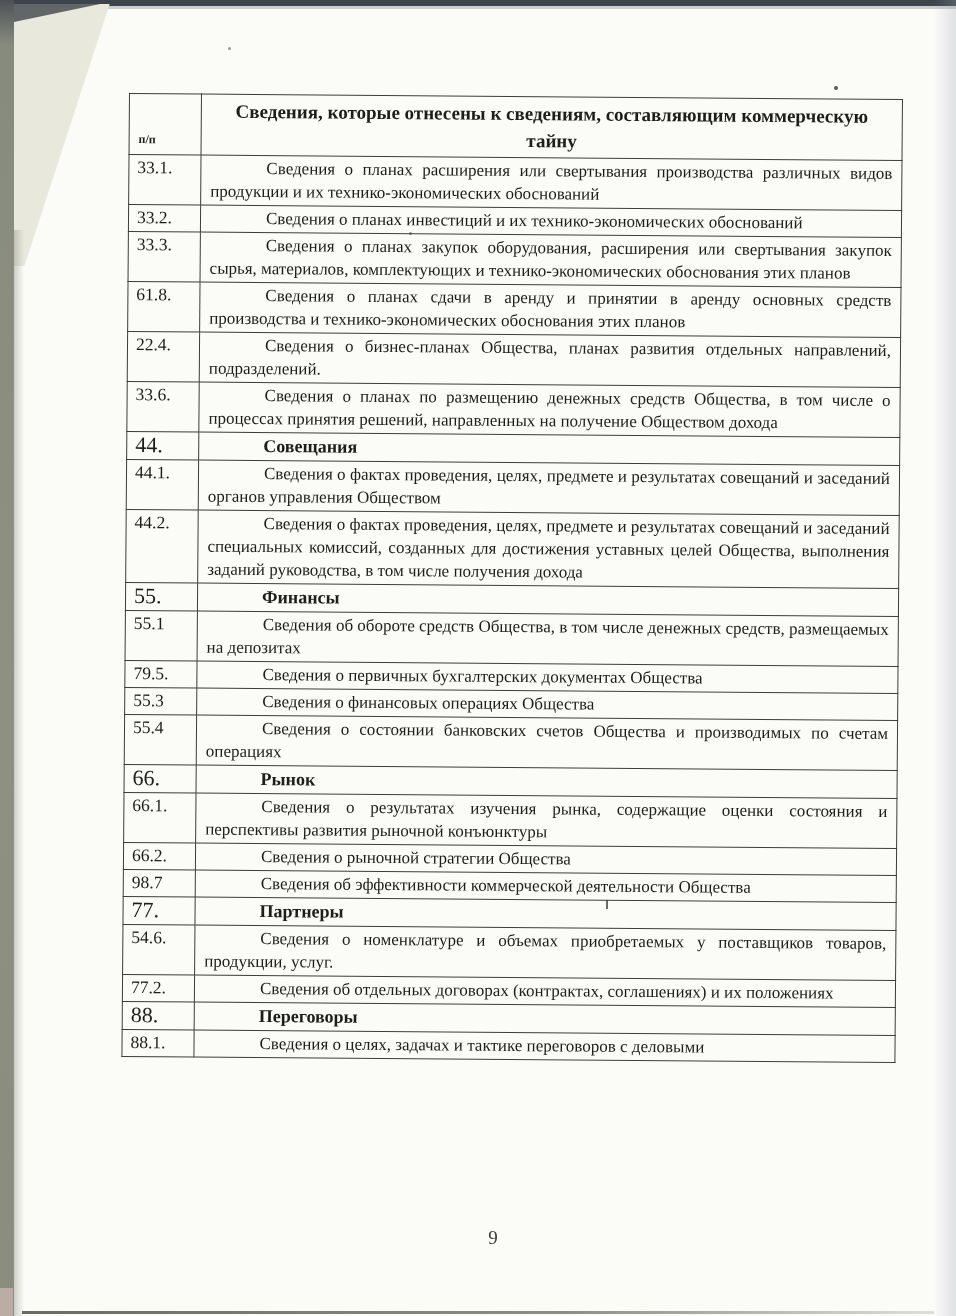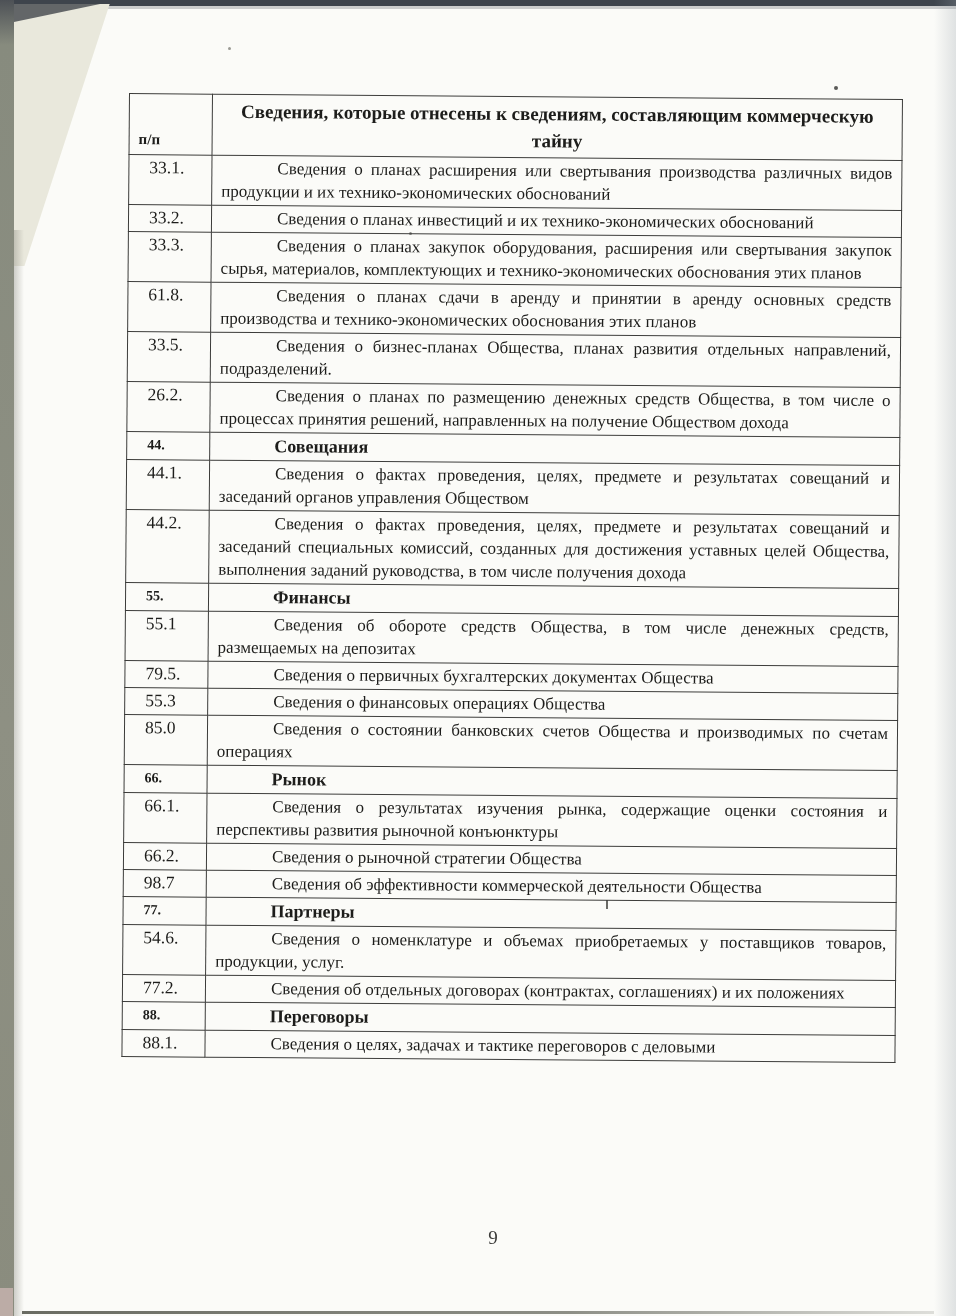--- a/index.html
+++ b/index.html
@@ -32,36 +32,36 @@
 
   
   table.doc{
     position:absolute;left:129px;top:93px;width:774px;
     border-collapse:collapse;
     transform:rotate(0.45deg);transform-origin:0 0;
   }
   table.doc td,table.doc th{border:1.6px solid #3c3c3a;}
   th.hdr-num{
     width:60px;vertical-align:bottom;text-align:left;
-    font-size:15px;font-weight:bold;padding:2px 2px 3px 9px;line-height:24px;margin-top:47px;
+    font-size:12px;font-weight:bold;padding:2px 2px 3px 9px;line-height:24px;margin-top:47px;
   }
   th.hdr-title{
     text-align:center;font-size:19px;font-weight:bold;
     padding:3px 10px 3px 10px;line-height:27px;vertical-align:middle;
   }
   th.hdr-title span{display:inline-block;max-width:650px;}
   td.num{
     width:60px;vertical-align:top;font-size:17.5px;
-    padding:1px 2px 1px 20px;line-height:23px;white-space:nowrap;
+    padding:1px 2px 1px 8px;line-height:23px;white-space:nowrap;
   }
   td.txt{
     font-size:17px;line-height:23px;text-align:justify;
     padding:1px 9px 2px 9px;text-indent:56px;
   }
-  tr.section td.num{font-weight:bold;font-size:14px;}
+  tr.section td.num{font-weight:normal;font-size:22px;}
   tr.section td.txt{
     font-weight:bold;font-size:18px;text-align:left;text-indent:0;
     padding-left:64px;line-height:24px;
   }
   .page-number{
     position:absolute;left:478px;top:1227px;width:30px;
     font-size:19px;color:#3c3c3a;text-align:center;
   }
 </style>
 </head>
@@ -101,25 +101,25 @@
       </tr>
       <tr>
         <td class="num">33.3.</td>
         <td class="txt">Сведения о планах закупок оборудования, расширения или свертывания закупок сырья, материалов, комплектующих и технико-экономических обоснования этих планов</td>
       </tr>
       <tr>
         <td class="num">61.8.</td>
         <td class="txt">Сведения о планах сдачи в аренду и принятии в аренду основных средств производства и технико-экономических обоснования этих планов</td>
       </tr>
       <tr>
-        <td class="num">33.5.</td>
+        <td class="num">22.4.</td>
         <td class="txt">Сведения о бизнес-планах Общества, планах развития отдельных направлений, подразделений.</td>
       </tr>
       <tr>
-        <td class="num">26.2.</td>
+        <td class="num">33.6.</td>
         <td class="txt">Сведения о планах по размещению денежных средств Общества, в том числе о процессах принятия решений, направленных на получение Обществом дохода</td>
       </tr>
       <tr class="section">
         <td class="num">44.</td>
         <td class="txt">Совещания</td>
       </tr>
       <tr>
         <td class="num">44.1.</td>
         <td class="txt">Сведения о фактах проведения, целях, предмете и результатах совещаний и заседаний органов управления Обществом</td>
       </tr>
@@ -137,21 +137,21 @@
       </tr>
       <tr>
         <td class="num">79.5.</td>
         <td class="txt">Сведения о первичных бухгалтерских документах Общества</td>
       </tr>
       <tr>
         <td class="num">55.3</td>
         <td class="txt">Сведения о финансовых операциях Общества</td>
       </tr>
       <tr>
-        <td class="num">85.0</td>
+        <td class="num">55.4</td>
         <td class="txt">Сведения о состоянии банковских счетов Общества и производимых по счетам операциях</td>
       </tr>
       <tr class="section">
         <td class="num">66.</td>
         <td class="txt">Рынок</td>
       </tr>
       <tr>
         <td class="num">66.1.</td>
         <td class="txt">Сведения о результатах изучения рынка, содержащие оценки состояния и перспективы развития рыночной конъюнктуры</td>
       </tr>

